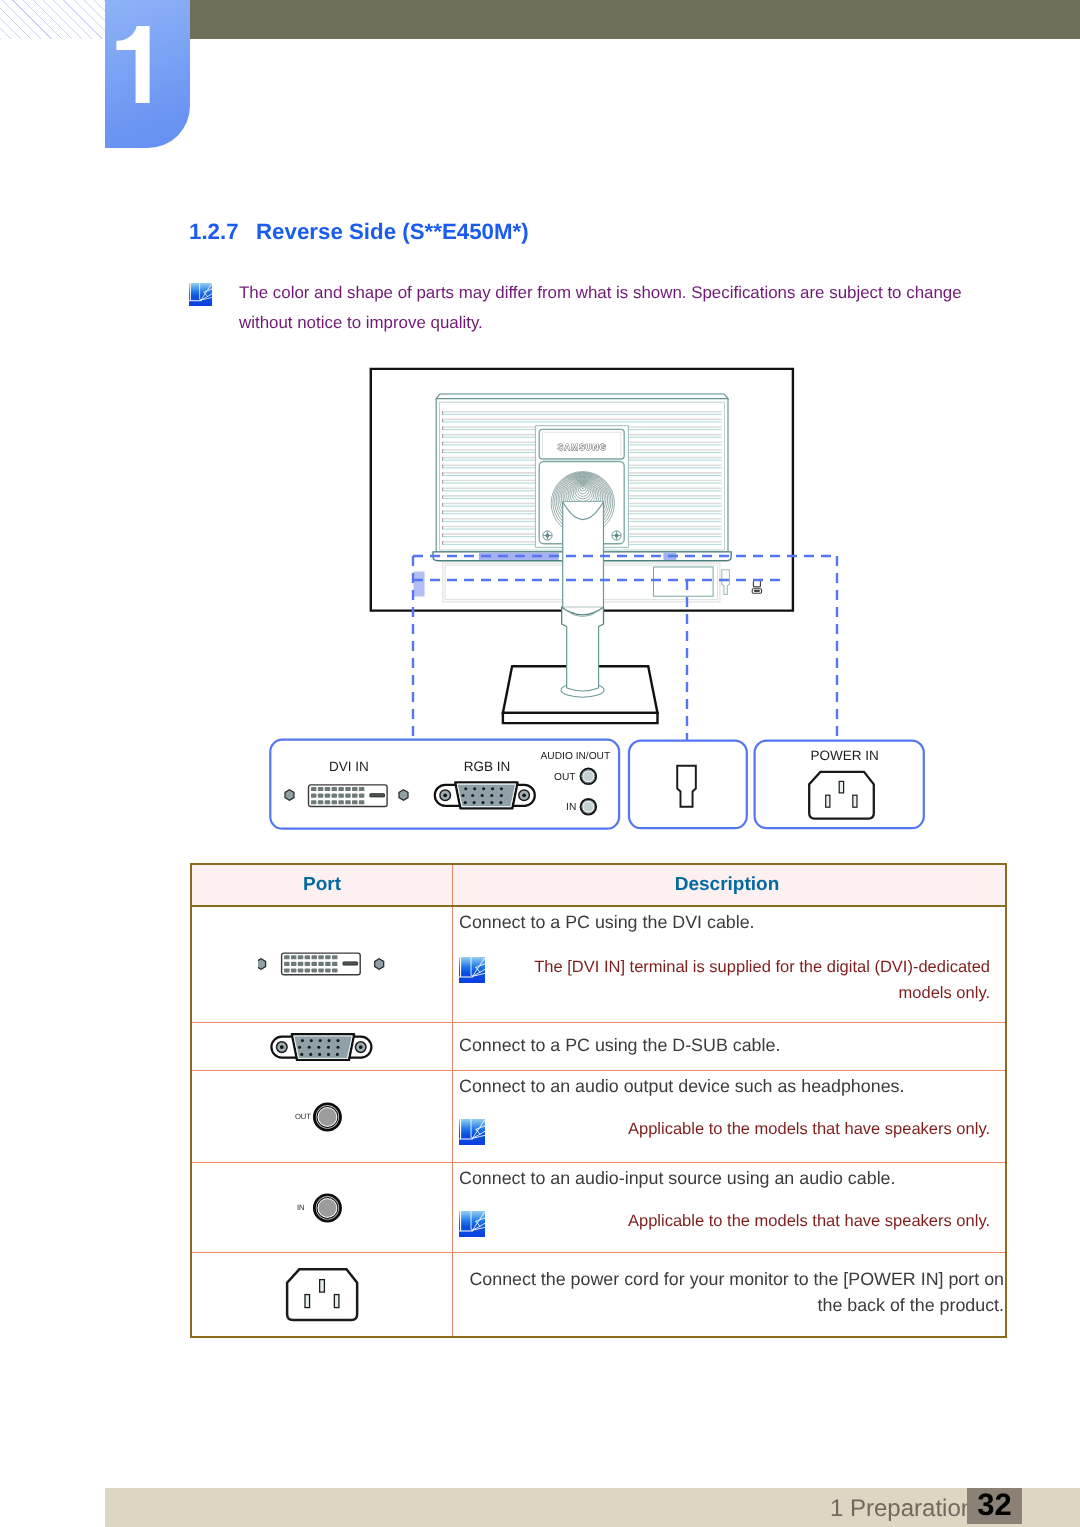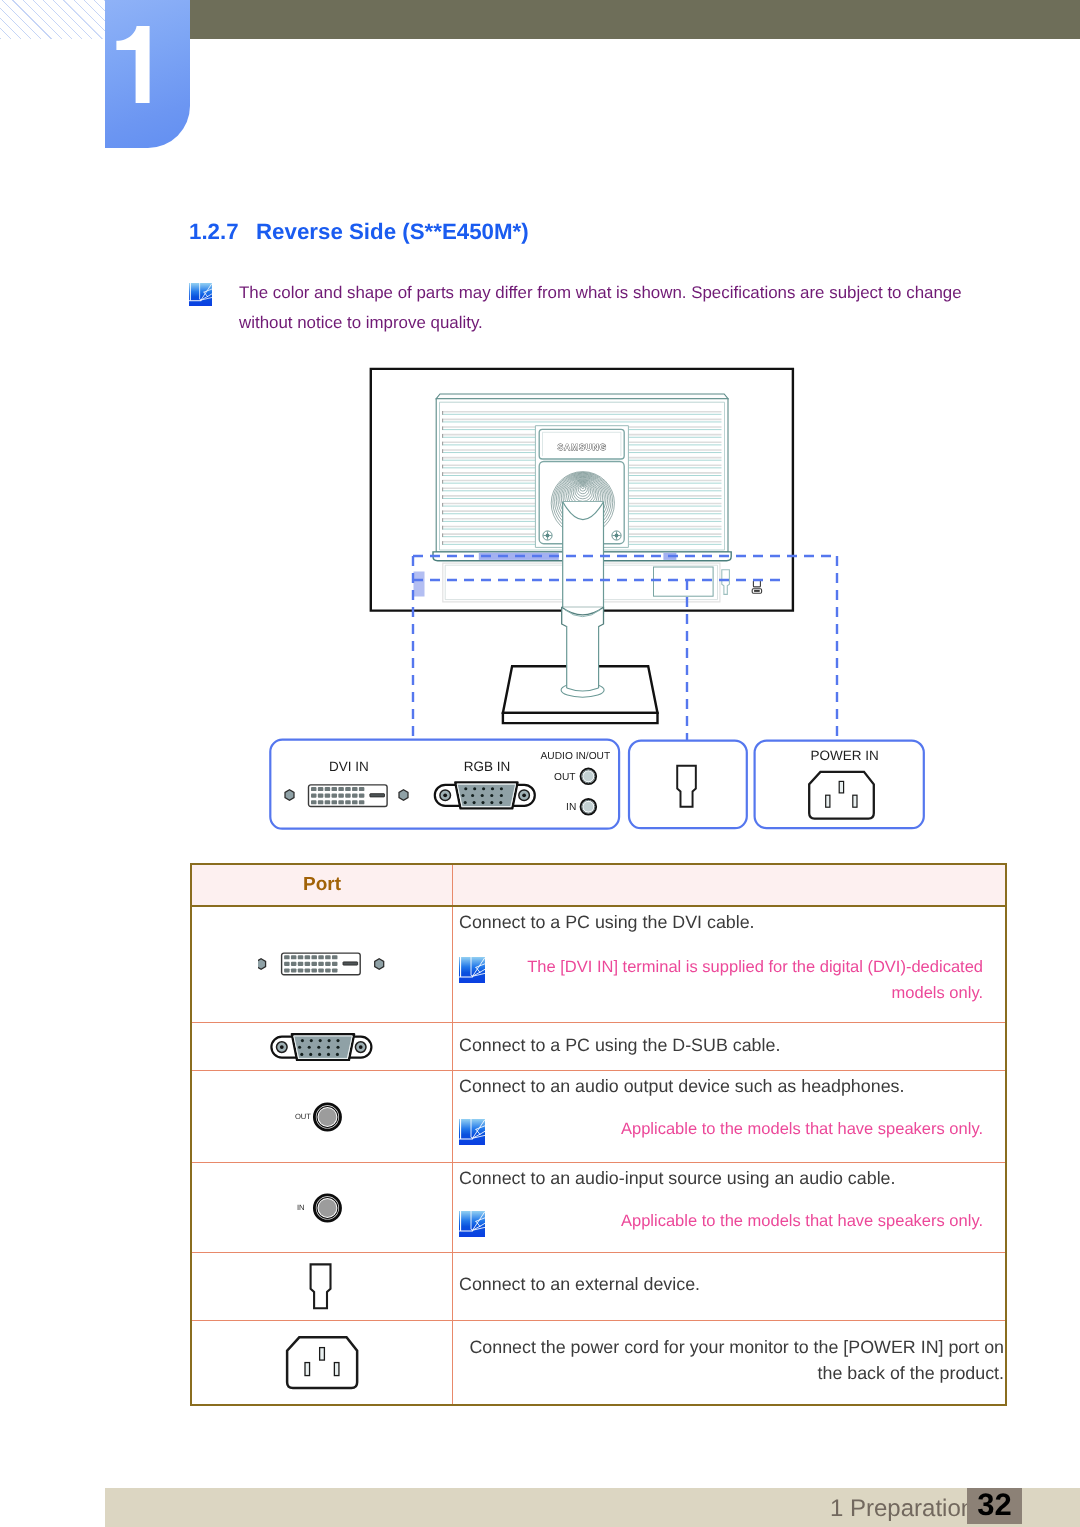--- a/index.html
+++ b/index.html
@@ -35,33 +35,33 @@
   .diagram{position:absolute;left:361px;top:360px;width:620px;height:480px;}
   .diagram svg{display:block;}
 
   
   .callouts{position:absolute;left:265px;top:735px;width:670px;height:100px;}
 
   
   .tbl{position:absolute;left:190px;top:863px;width:813px;
        border:2px solid #8a6d1f;border-collapse:collapse;}
   .tbl-hdr{height:40px;background:#fdf0f0;border-bottom:2px solid #8a6d1f;display:flex;}
-  .tbl-hdr>div{display:flex;align-items:center;justify-content:center;color:#a16207;
+  .tbl-hdr>div{display:flex;align-items:center;justify-content:center;color:#0369a1;
       font-size:19px;font-weight:bold;}
   .c1{width:261px;border-right:1px solid #e8896a;box-sizing:border-box;}
   .c2{width:548px;box-sizing:border-box;}
   .trow{display:flex;border-bottom:1px solid #e8896a;box-sizing:border-box;}
   .trow:last-child{border-bottom:none;}
   .tcell-port{width:261px;border-right:1px solid #e8896a;box-sizing:border-box;
       display:flex;align-items:center;justify-content:center;position:relative;}
   .tcell-desc{width:548px;box-sizing:border-box;position:relative;padding-left:10px;text-align:right;}
   .d-line{color:#3b3b3b;font-size:17.85px;line-height:21px;position:absolute;}
   .d-note{position:absolute;}
   .d-note .ic{position:absolute;left:0;top:0;width:26px;height:26px;}
-  .d-note .tx{position:absolute;left:44px;top:-3px;width:480px;color:#ec4899;font-size:16.5px;
+  .d-note .tx{position:absolute;left:51px;top:-3px;width:480px;color:#7f1d1d;font-size:16.5px;
       line-height:26px;}
 
   
   .ftr{position:absolute;left:105px;top:1488px;width:975px;height:39px;background:#dcd6c2;}
   .ftr-txt{position:absolute;left:830px;top:1495px;color:#72685e;font-size:24px;}
   .ftr-badge{position:absolute;left:967px;top:1488px;width:55px;height:36px;background:#8c8176;}
   .ftr-num{position:absolute;left:0;top:0;width:55px;height:36px;line-height:34px;text-align:center;
       color:#000000;font-size:31px;font-weight:bold;}
 </style>
 </head>
@@ -345,20 +345,21 @@
         <path d="M52 220 H420"></path>
         <path d="M326 220 V460"></path>
         <path d="M476 196 V460"></path>
       </g>
     </svg>
   </div>
 
   <div class="tbl">
     <div class="tbl-hdr">
       <div class="c1">Port</div>
+      <div class="c2">Description</div>
     </div>
 
     <div class="trow" style="height:116px">
       <div class="tcell-port">
         <svg width="128" height="26" viewBox="0 0 128 26">
           <use href="#sym-hex" x="-2.4" y="6.0"></use>
           <use href="#sym-dvi" x="22.8" y="0.3"></use>
           <use href="#sym-hex" x="115.7" y="6.0"></use>
         </svg>
       </div>
@@ -417,30 +418,20 @@
         <div class="d-line" style="left:6px;top:5px">Connect to an audio-input source using an audio cable.</div>
         <div class="d-note" style="left:6px;top:48px">
           <svg class="ic" viewBox="0 0 24 24">
               <use href="#sym-note"></use>
             </svg>
           <div class="tx">Applicable to the models that have speakers only.</div>
         </div>
       </div>
     </div>
 
-    <div class="trow" style="height:68px">
-      <div class="tcell-port">
-        <svg width="27" height="47" viewBox="0 0 27 47">
-          <use href="#sym-lock" x="0.4" y="0.2"></use>
-        </svg>
-      </div>
-      <div class="tcell-desc">
-        <div class="d-line" style="left:6px;top:21px">Connect to an external device.</div>
-      </div>
-    </div>
 
     <div class="trow" style="height:83px">
       <div class="tcell-port">
         <svg width="74" height="56" viewBox="0 0 74 56">
           <g transform="translate(0.6 0.9) scale(1.084)">
               <use href="#sym-power"></use>
             </g>
         </svg>
       </div>
       <div class="tcell-desc">

